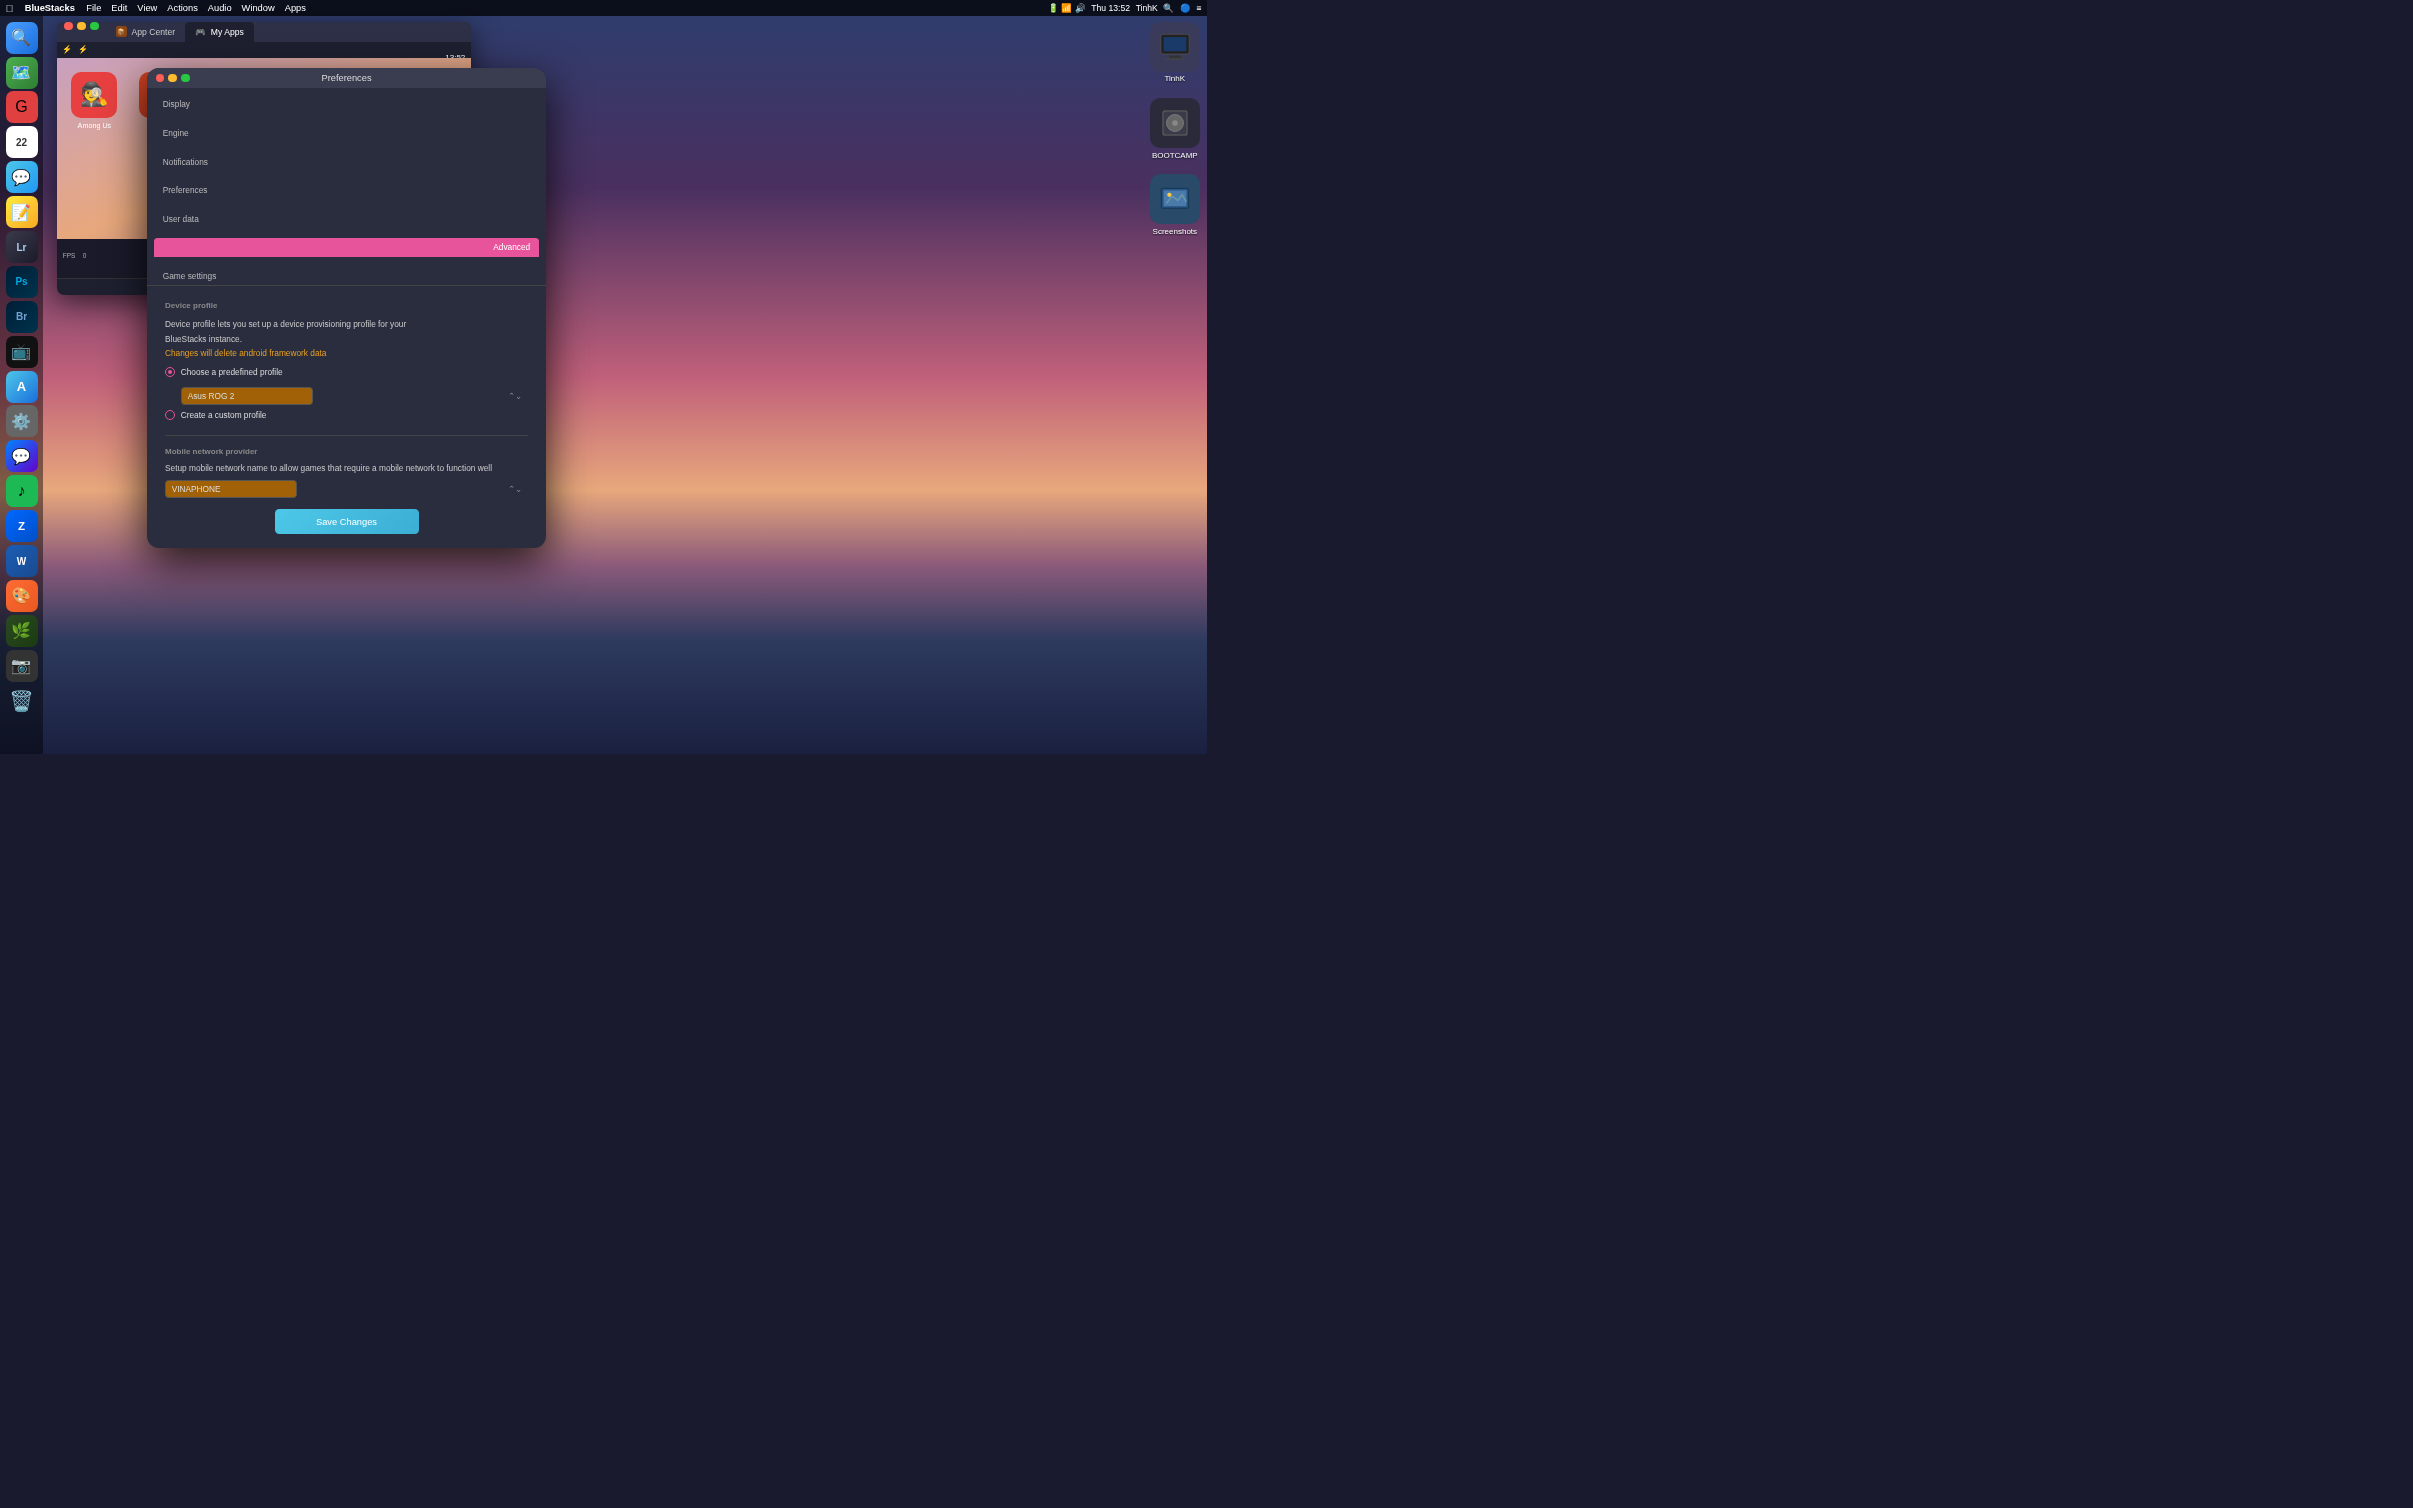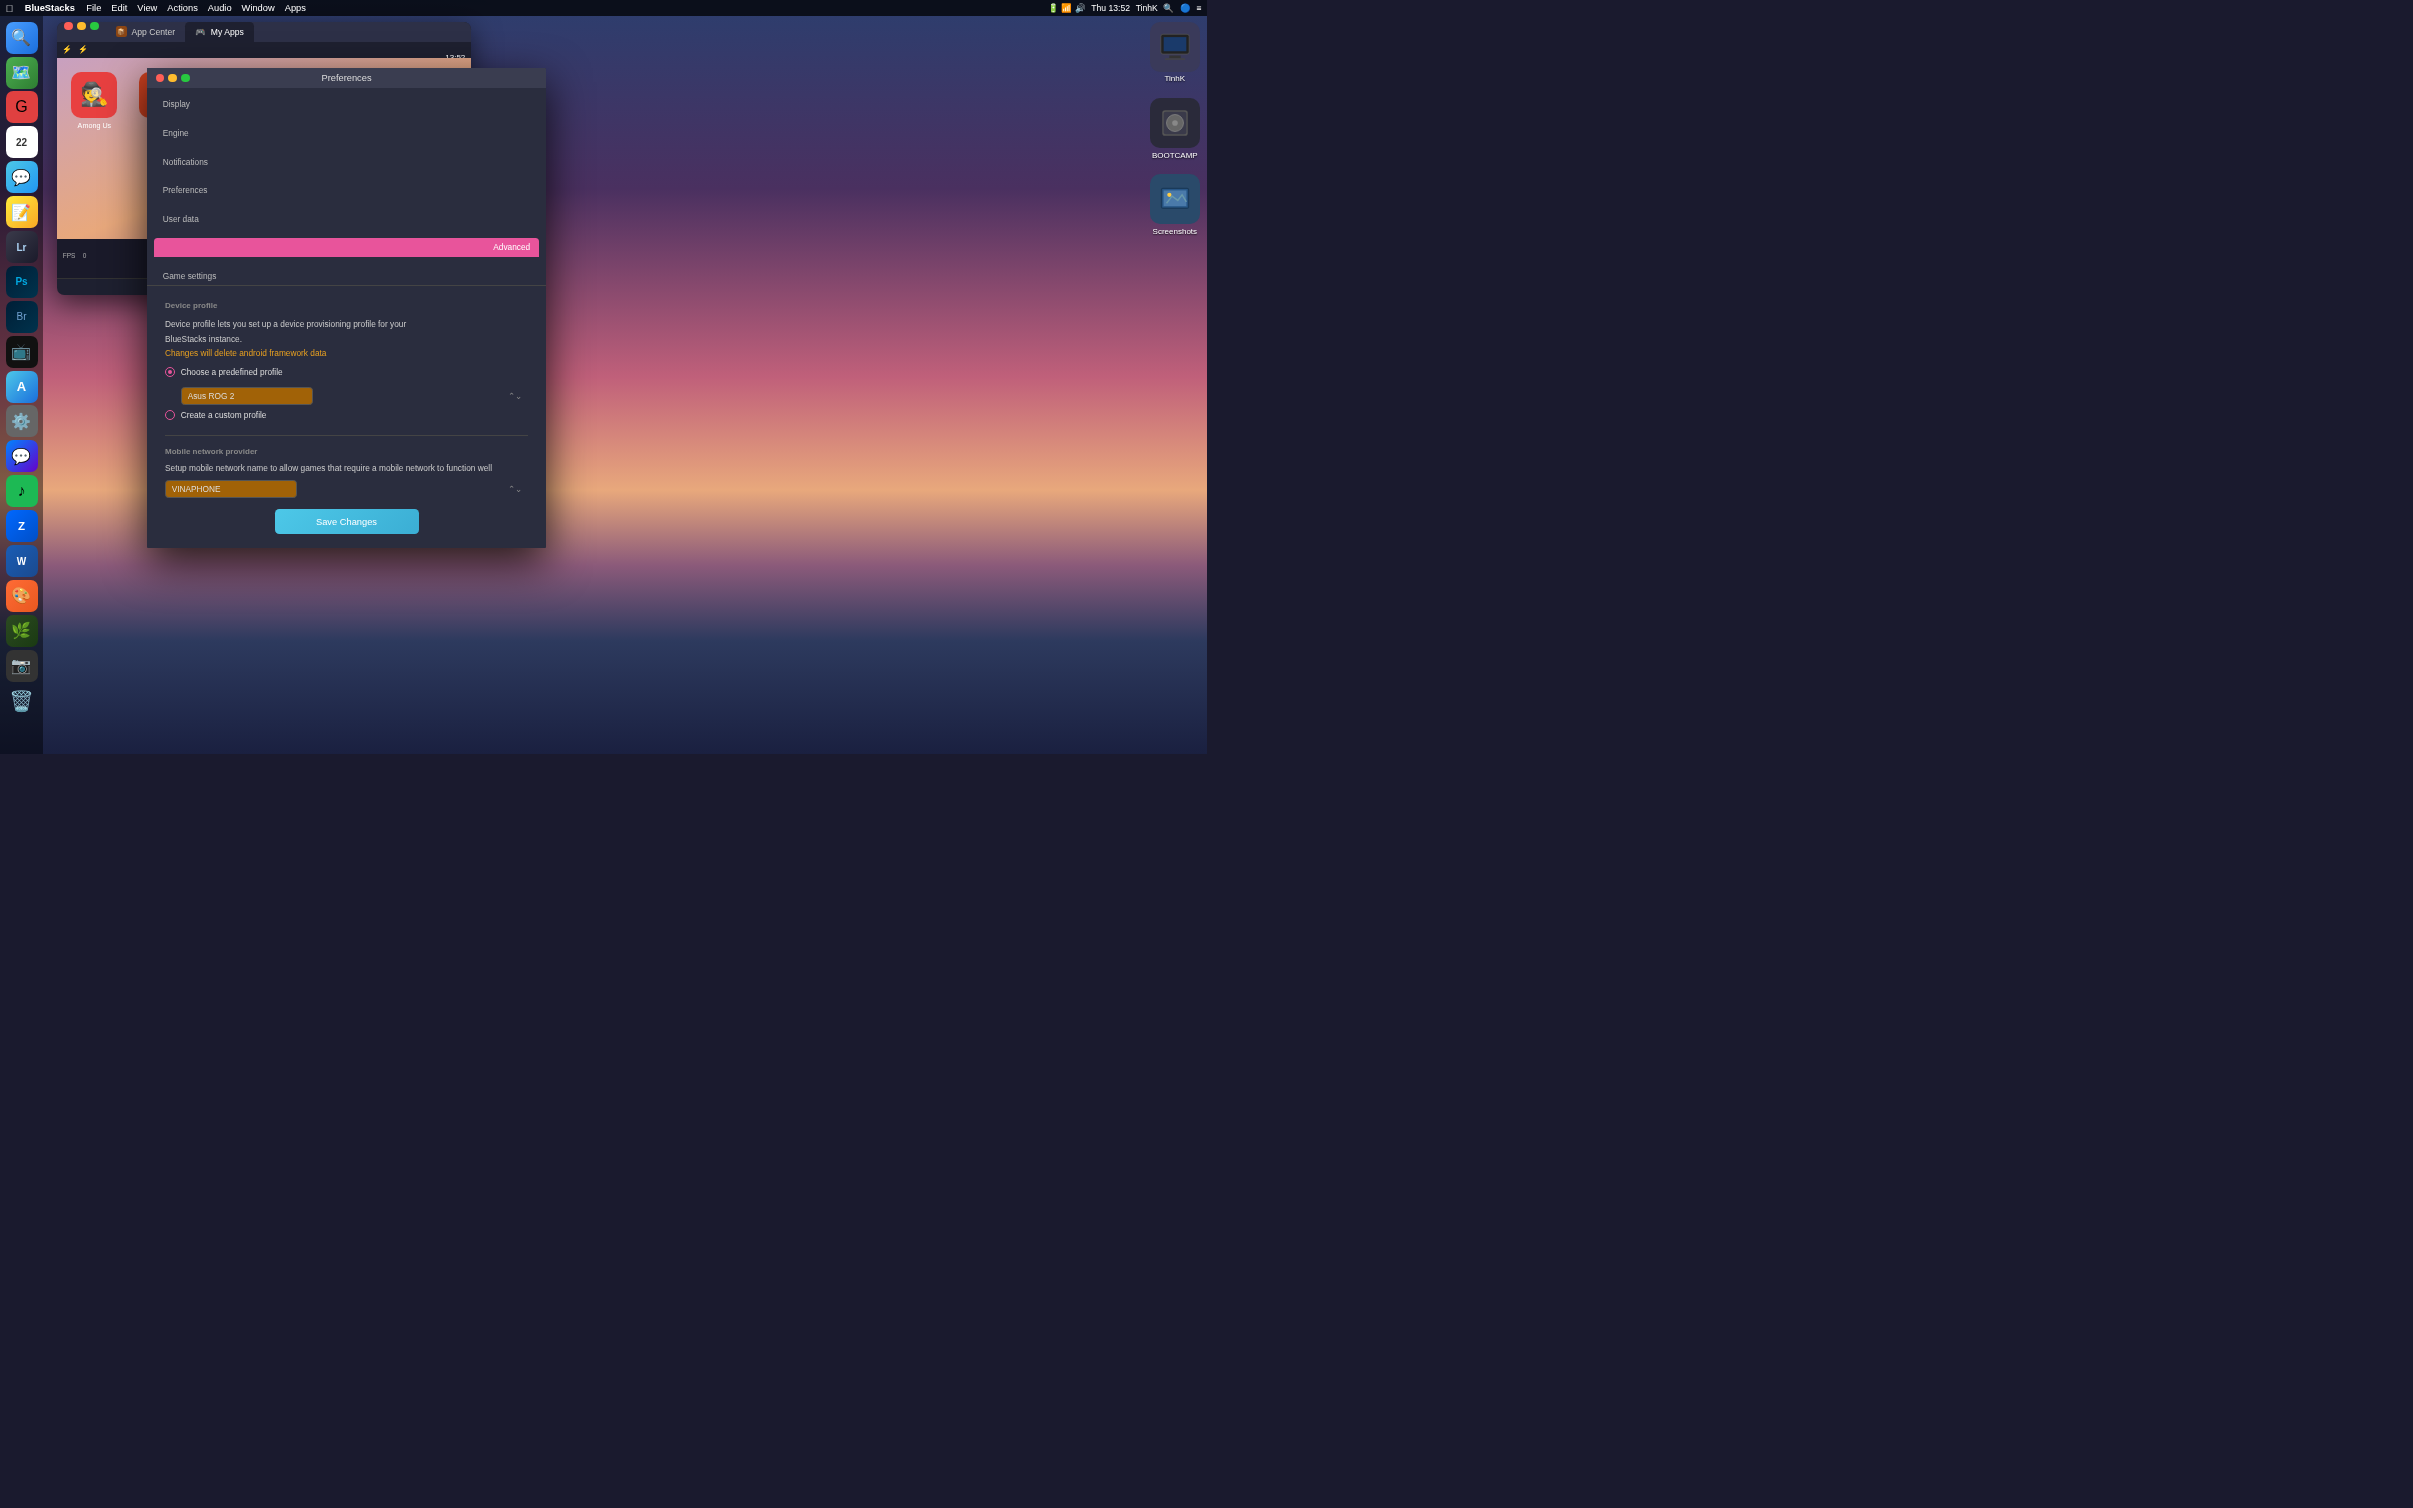--- a/index.html
+++ b/index.html
@@ -335,21 +335,21 @@
       font-size: 10px;
     }
 
     
     .preferences-dialog {
       position: absolute;
       left: 147px;
       top: 68px;
       width: 399px;
       background: #2a2d3e;
-      border-radius: 1px;
+      border-radius: 12px;
       box-shadow: 0 14.4px 43px rgba(0,0,0,0.8);
       z-index: 200;
       overflow: hidden;
     }
 
     .pref-titlebar {
       background: #3a3d50;
       height: 20px;
       display: flex;
       align-items: center;
@@ -551,21 +551,21 @@
 
   <div class="dock">
     <div class="dock-icon dock-finder">🔍</div>
     <div class="dock-icon dock-maps">🗺️</div>
     <div class="dock-icon" style="background:#e04040">G</div>
     <div class="dock-icon dock-calendar" style="background:#fff;color:#333;font-size:10px;font-weight:bold;">22</div>
     <div class="dock-icon dock-messages">💬</div>
     <div class="dock-icon dock-notes">📝</div>
     <div class="dock-icon" style="background:linear-gradient(135deg,#3a3a4a,#1a1a2a);color:#aad0f0;font-size:10px;font-weight:bold;">Lr</div>
     <div class="dock-icon" style="background:linear-gradient(135deg,#001e36,#00334d);color:#00a8e0;font-size:10px;font-weight:bold;">Ps</div>
-    <div class="dock-icon" style="background:linear-gradient(135deg,#001e36,#00334d);color:#70a0d0;font-size:10px;font-weight:normal;">Br</div>
+    <div class="dock-icon" style="background:linear-gradient(135deg,#001e36,#00334d);color:#70a0d0;font-size:10px;font-weight:bold;">Br</div>
     <div class="dock-icon" style="background:#111;color:white;">📺</div>
     <div class="dock-icon" style="background:linear-gradient(135deg,#4dc8e8,#1a6edd);color:white;font-size:13px;font-weight:bold;">A</div>
     <div class="dock-icon" style="background:#666;">⚙️</div>
     <div class="dock-icon" style="background:linear-gradient(135deg,#0084ff,#6600cc);">💬</div>
     <div class="dock-icon dock-spotify">♪</div>
     <div class="dock-icon" style="background:linear-gradient(135deg,#0068ff,#004fc8);color:white;font-size:11.5px;font-weight:bold;">Z</div>
     <div class="dock-icon" style="background:linear-gradient(135deg,#1a5db5,#1a4a8f);color:white;font-size:10px;font-weight:bold;">W</div>
     <div class="dock-icon" style="background:linear-gradient(135deg,#ff6b35,#e85820);">🎨</div>
     <div class="dock-icon" style="background:linear-gradient(135deg,#2c4a22,#1a3a12);">🌿</div>
     <div class="dock-icon" style="background:#333;">📷</div>

